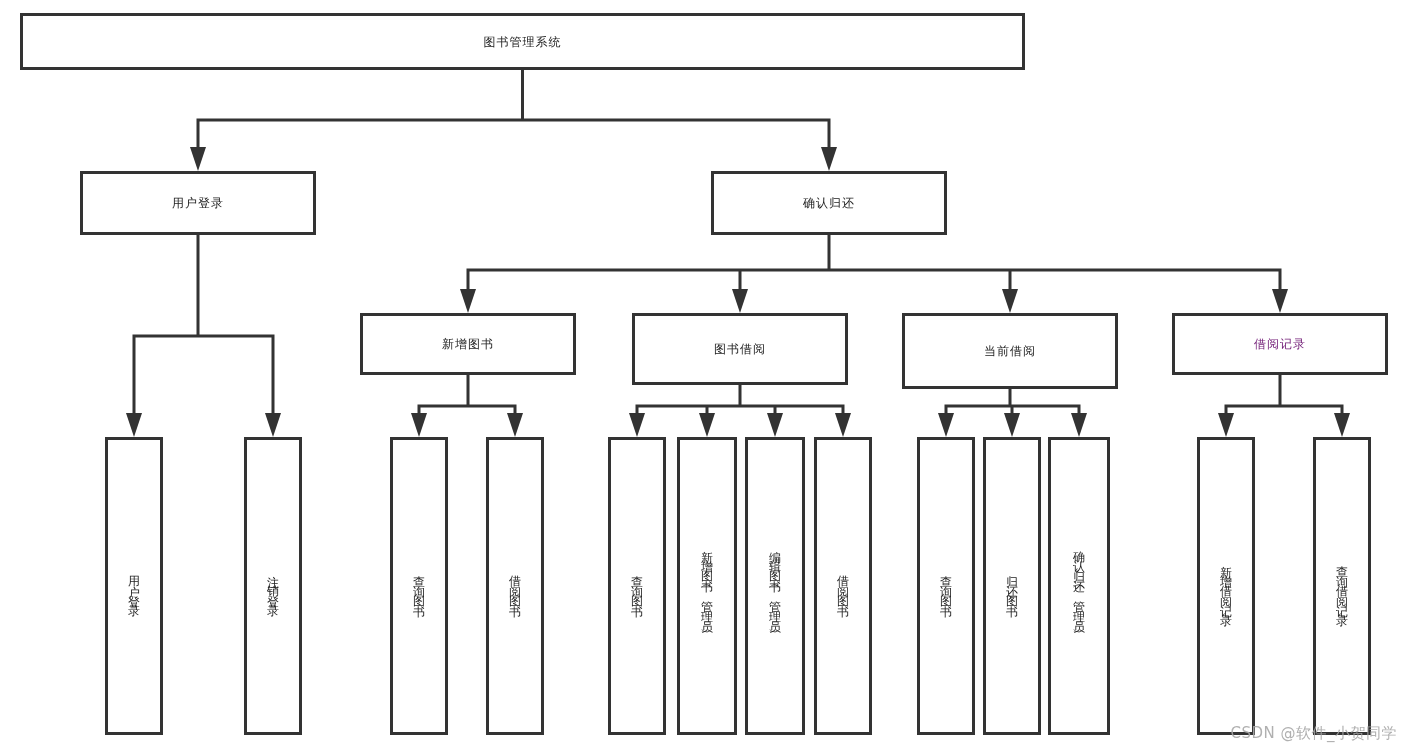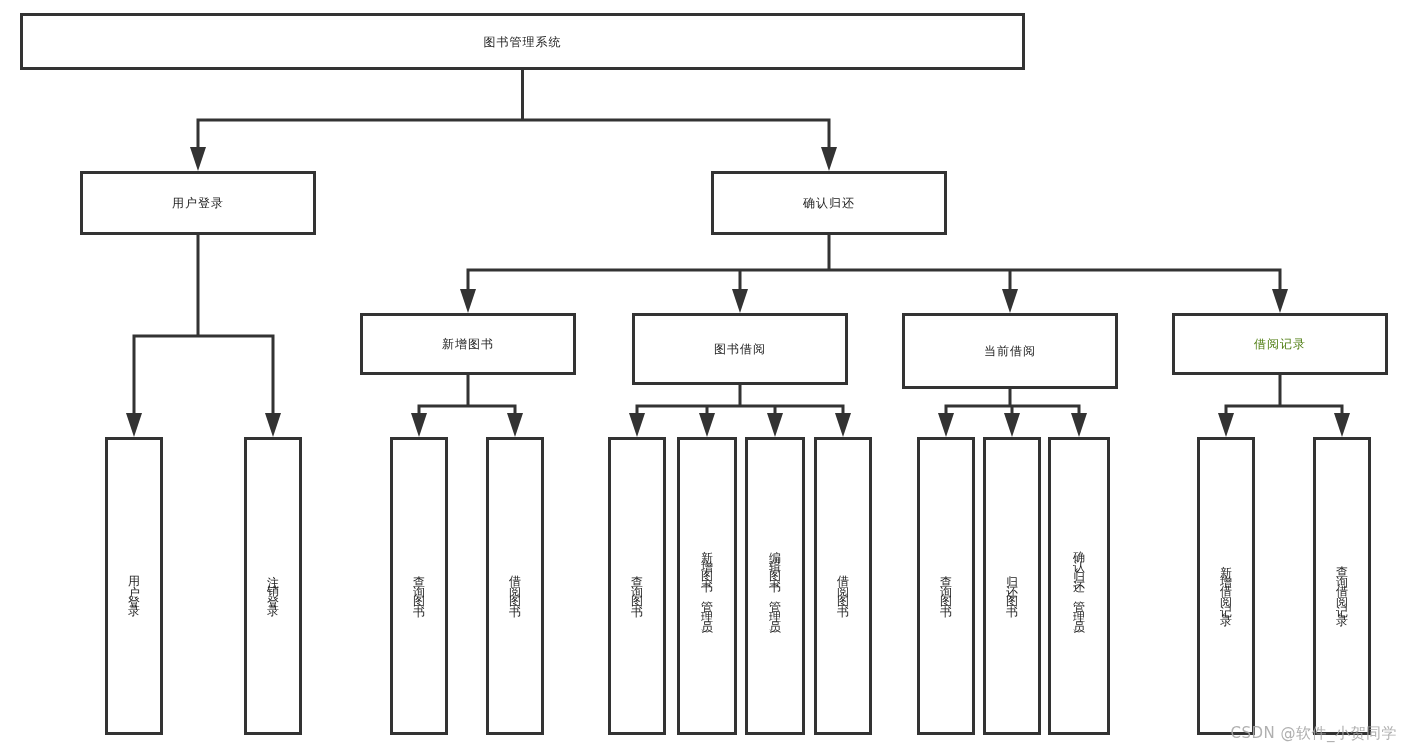--- a/index.html
+++ b/index.html
@@ -94,21 +94,21 @@
       </div>
       <div class="node" style="left: 360px; top: 313px; width: 216px; height: 62px; border-color: rgb(51, 51, 51); background: rgb(255, 255, 255); color: rgb(34, 34, 34);">
         <span class="lbl">新增图书</span>
       </div>
       <div class="node" style="left: 632px; top: 313px; width: 216px; height: 72px; border-color: rgb(51, 51, 51); background: rgb(255, 255, 255); color: rgb(34, 34, 34); justify-content: center;">
         <span class="lbl">图书借阅</span>
       </div>
       <div class="node" style="left: 902px; top: 313px; width: 216px; height: 76px; border-color: rgb(51, 51, 51); background: rgb(255, 255, 255); color: rgb(34, 34, 34);">
         <span class="lbl">当前借阅</span>
       </div>
-      <div class="node" style="left: 1172px; top: 313px; width: 216px; height: 62px; border-color: rgb(51, 51, 51); background: rgb(255, 255, 255); color: #4d7c0f;">
+      <div class="node" style="left: 1172px; top: 313px; width: 216px; height: 62px; border-color: rgb(51, 51, 51); background: rgb(255, 255, 255); color: #701a75;">
         <span class="lbl">借阅记录</span>
       </div>
       <div class="node vert" style="left: 105px; top: 437px; width: 58px; height: 298px; border-color: rgb(51, 51, 51); background: rgb(255, 255, 255); color: rgb(34, 34, 34);">
         <span class="lbl">用户登录</span>
       </div>
       <div class="node vert" style="left: 244px; top: 437px; width: 58px; height: 298px; border-color: rgb(51, 51, 51); background: rgb(255, 255, 255); color: rgb(34, 34, 34);">
         <span class="lbl">注销登录</span>
       </div>
       <div class="node vert" style="left: 390px; top: 437px; width: 58px; height: 298px; border-color: rgb(51, 51, 51); background: rgb(255, 255, 255); color: rgb(34, 34, 34);">
         <span class="lbl">查询图书</span>

